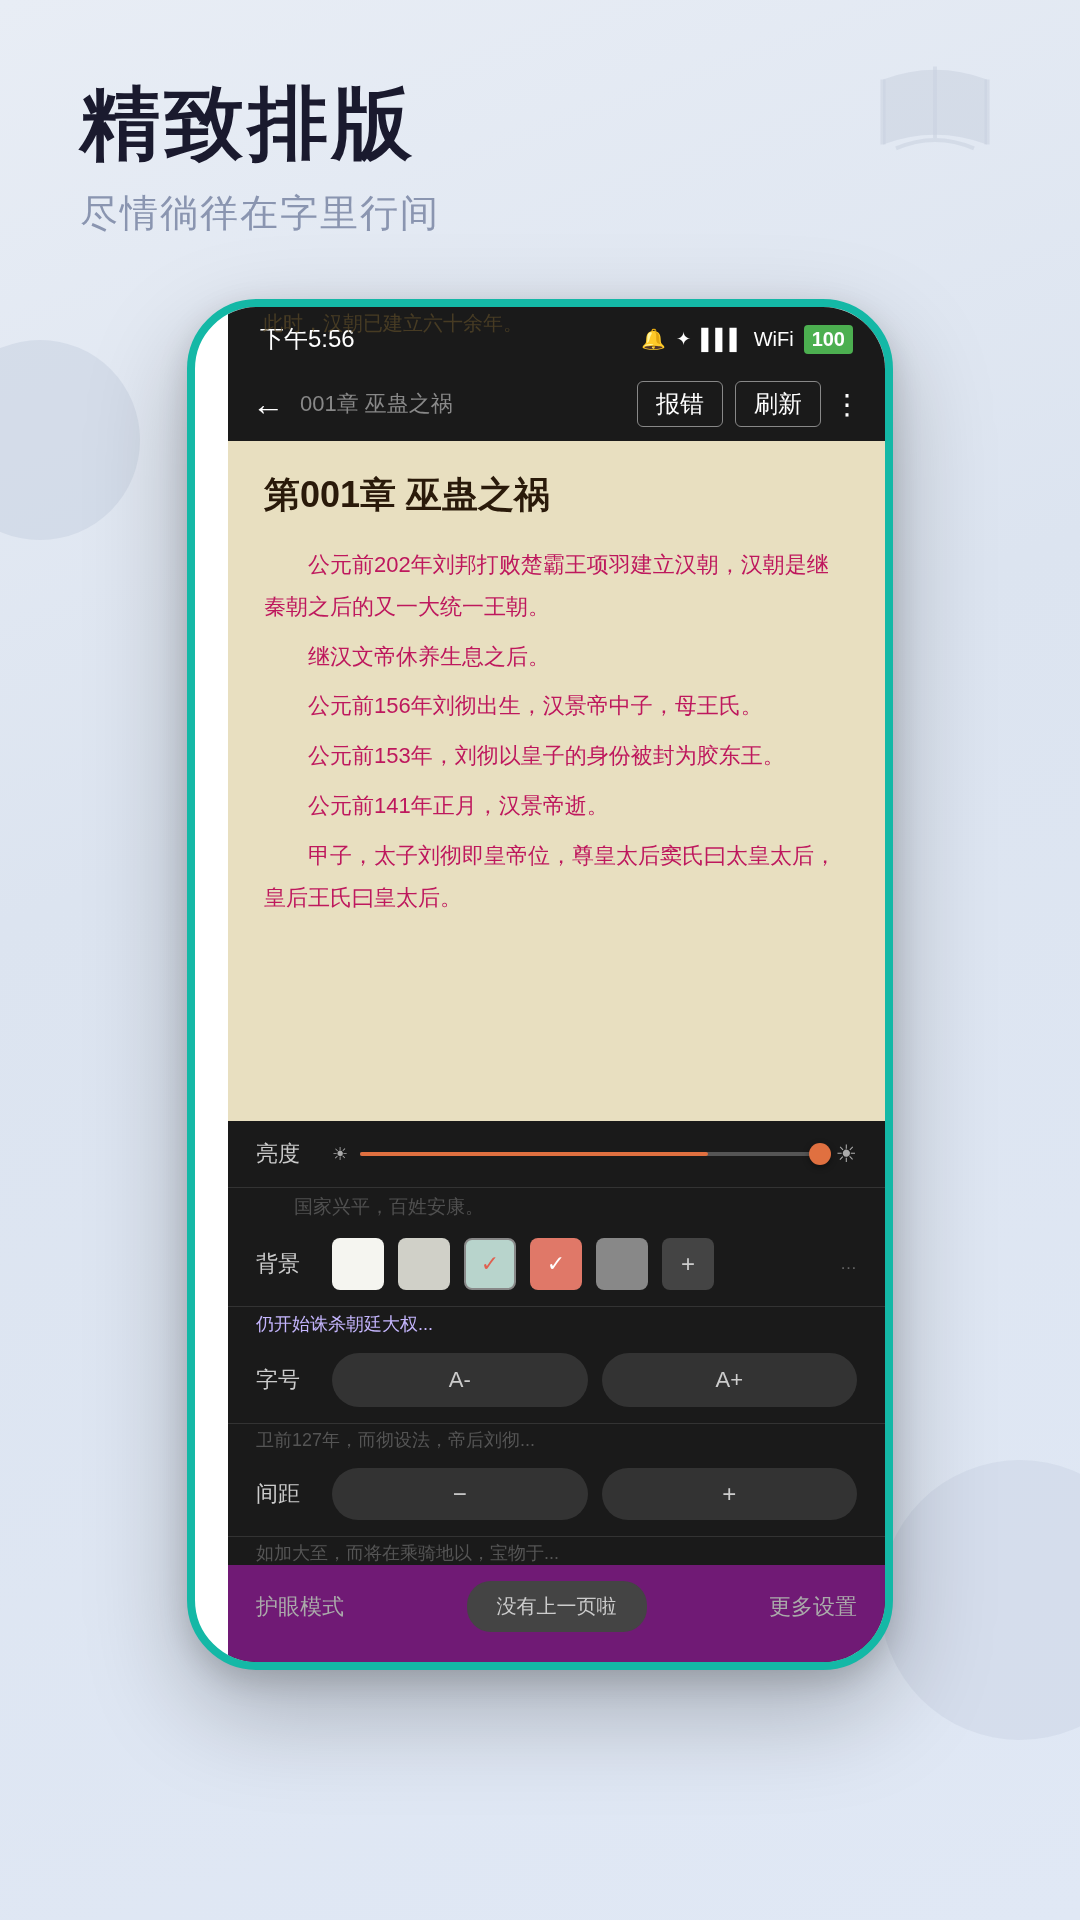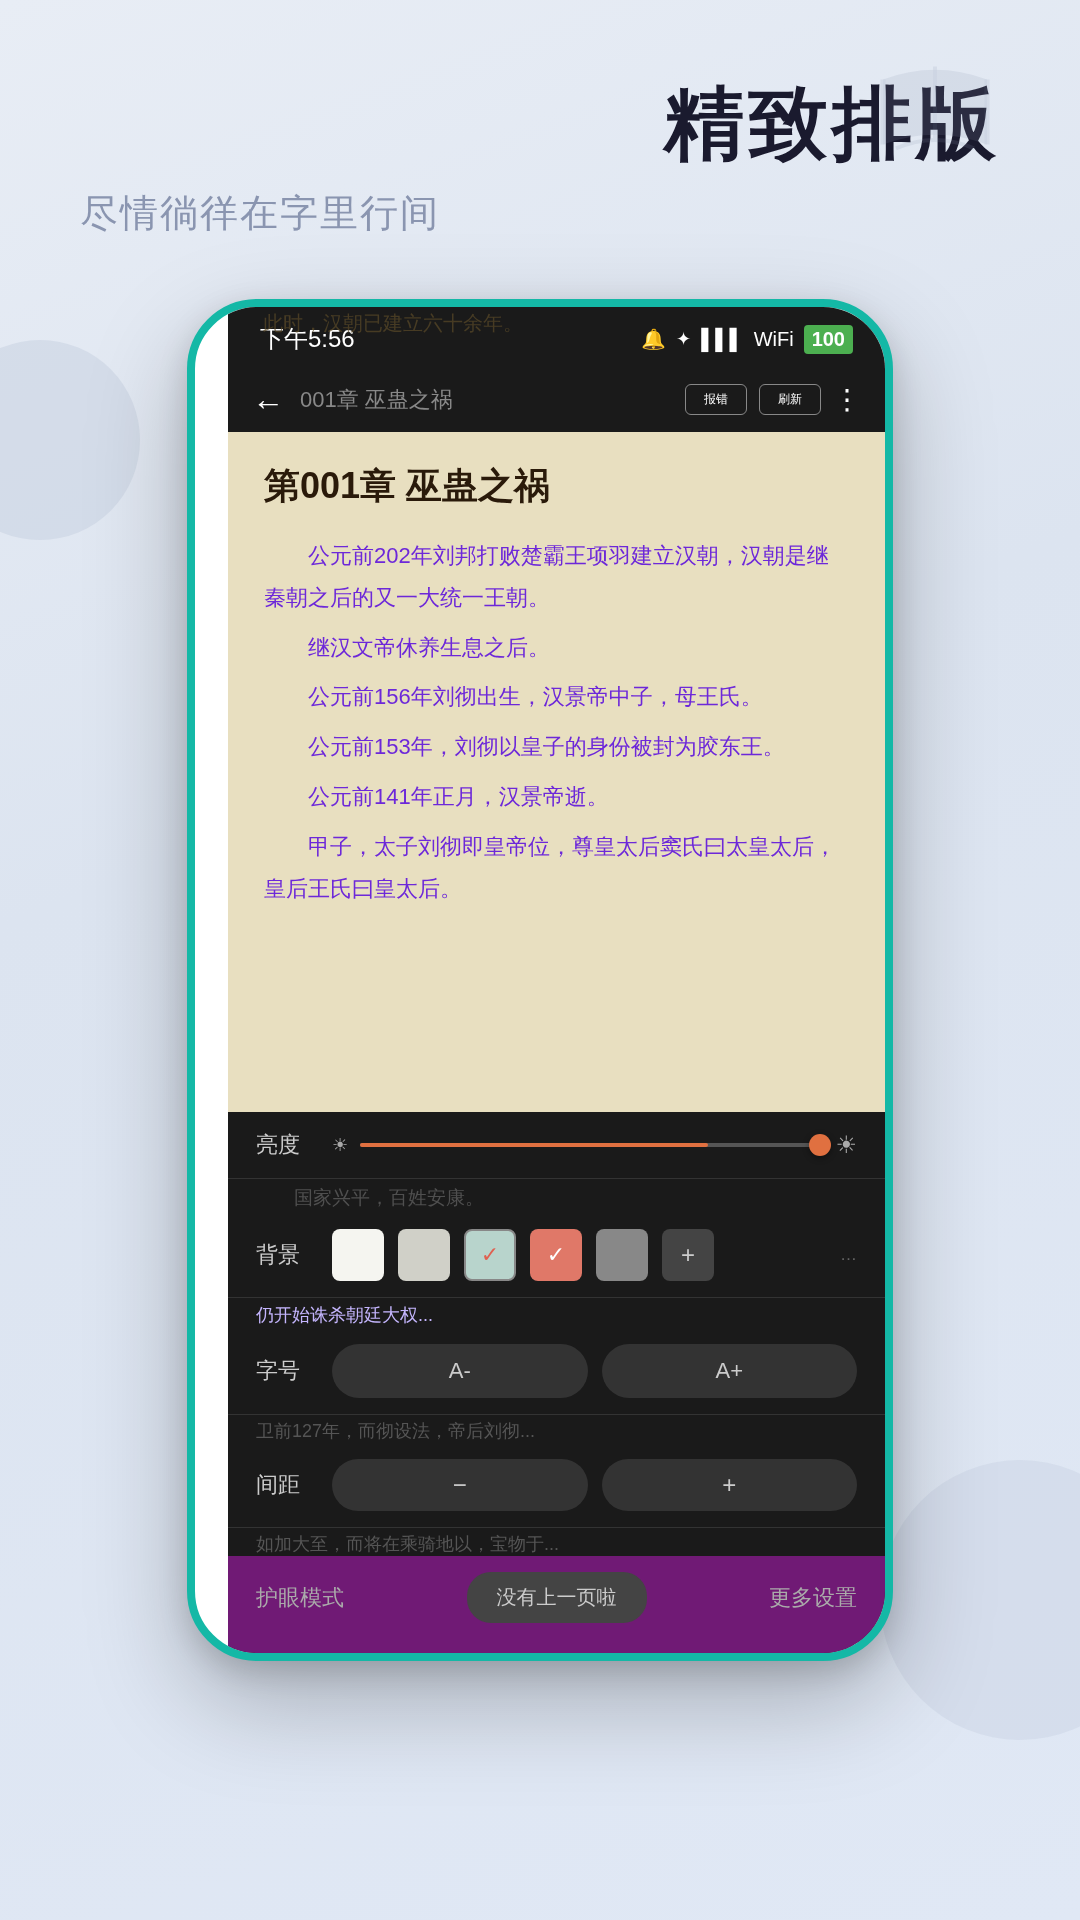--- a/index.html
+++ b/index.html
@@ -18,21 +18,20 @@
       padding: 80px 80px 40px 80px;
       position: relative;
     }
 
     .page-title {
       font-size: 80px;
       font-weight: 700;
       color: #1a1a2e;
       letter-spacing: 4px;
       line-height: 1.1;
-      text-align: right;
     }
 
     .page-subtitle {
       font-size: 38px;
       color: #8a95b0;
       margin-top: 20px;
       letter-spacing: 2px;
     }
 
     .book-icon-bg {
@@ -147,21 +146,21 @@
       gap: 12px;
       align-items: center;
     }
 
     .nav-btn {
       border: 1.5px solid #888;
       color: white;
       background: transparent;
       padding: 6px 18px;
       border-radius: 6px;
-      font-size: 12px;
+      font-size: 24px;
       cursor: pointer;
     }
 
     .nav-more {
       color: white;
       font-size: 28px;
       cursor: pointer;
     }
 
     
@@ -175,21 +174,21 @@
 
     .chapter-title {
       font-size: 36px;
       font-weight: 700;
       color: #2a1a0a;
       margin-bottom: 24px;
     }
 
     .reading-text {
       font-size: 22px;
-      color: #6d28d9;
+      color: #be185d;
       line-height: 1.9;
       text-indent: 2em;
     }
 
     .reading-text p {
       margin-bottom: 8px;
     }
 
     
     .settings-panel {

